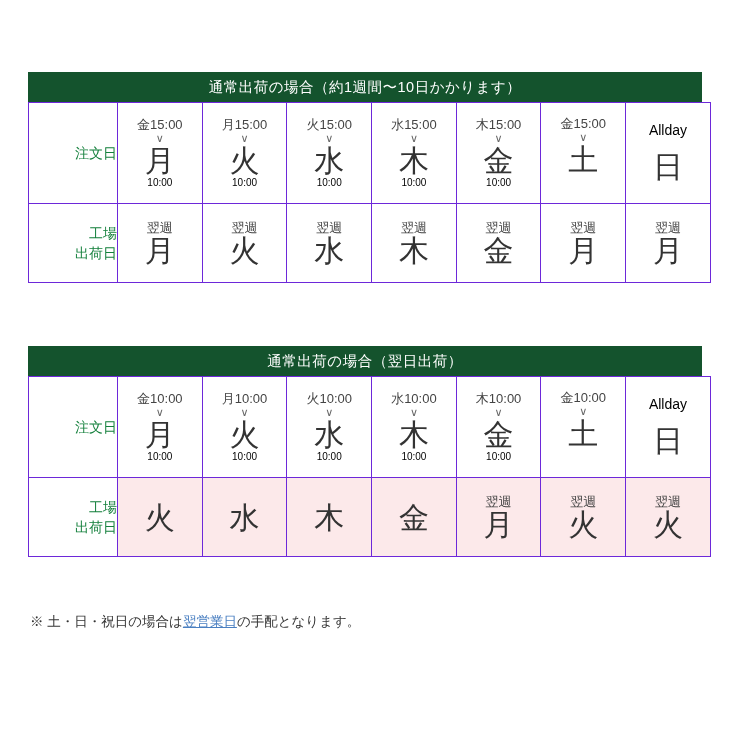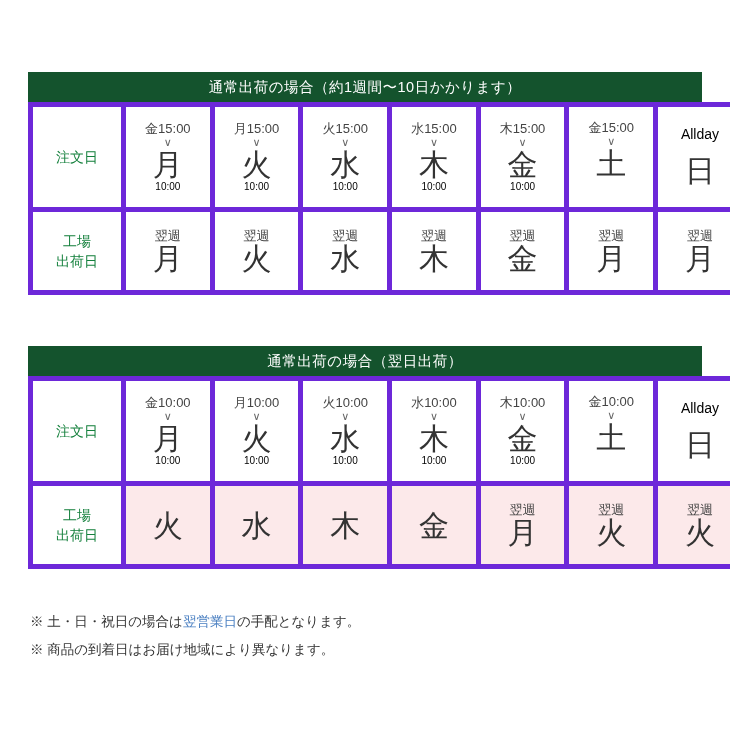--- a/index.html
+++ b/index.html
@@ -42,22 +42,22 @@
     height: 30px;
     font-weight: 400;
   }
 
   table.sched {
     border-collapse: collapse;
     width: 674px;
     table-layout: fixed;
   }
   table.sched td {
-    border: 5px solid #6d28d9;
-    text-align: center;
+    border: 1px solid #6d28d9;
+    text-align: right;
     vertical-align: middle;
     padding: 0;
   }
   td.rowlabel {
     width: 88px;
     font-size: 14px;
     color: #15803d;
     line-height: 1.45;
     background: #ffffff;
   }
@@ -133,21 +133,21 @@
   .notes {
     position: absolute;
     left: 30px;
     top: 608px;
     width: 660px;
     font-size: 13.5px;
     color: #333333;
     line-height: 2.05;
   }
   .note-line { white-space: nowrap; }
-  .hl-blue { color: #4a7fc1; }
+  .hl-blue { color: #4a7fc1; text-decoration: underline; }
   .hl-pink { color: #e0a0b0; }
 </style>
 </head>
 <body>
 
 <div class="page">
 
   <div class="block" id="block-normal">
     <div class="block-header">通常出荷の場合（約1週間〜10日かかります）</div>
     <table class="sched">
@@ -371,16 +371,15 @@
         </td>
       </tr>
     </tbody>
       </table>
   </div>
 
   <div class="notes">
     <div class="note-line">
       <span>※ 土・日・祝日の場合は</span><span class="hl-blue">翌営業日</span><span>の手配となります。</span>
     </div>
-    <div class="note-line">※ 商品の到着日はお届け地域により異なります。</div>
   </div>
 
 </div>
 
 </body></html>

